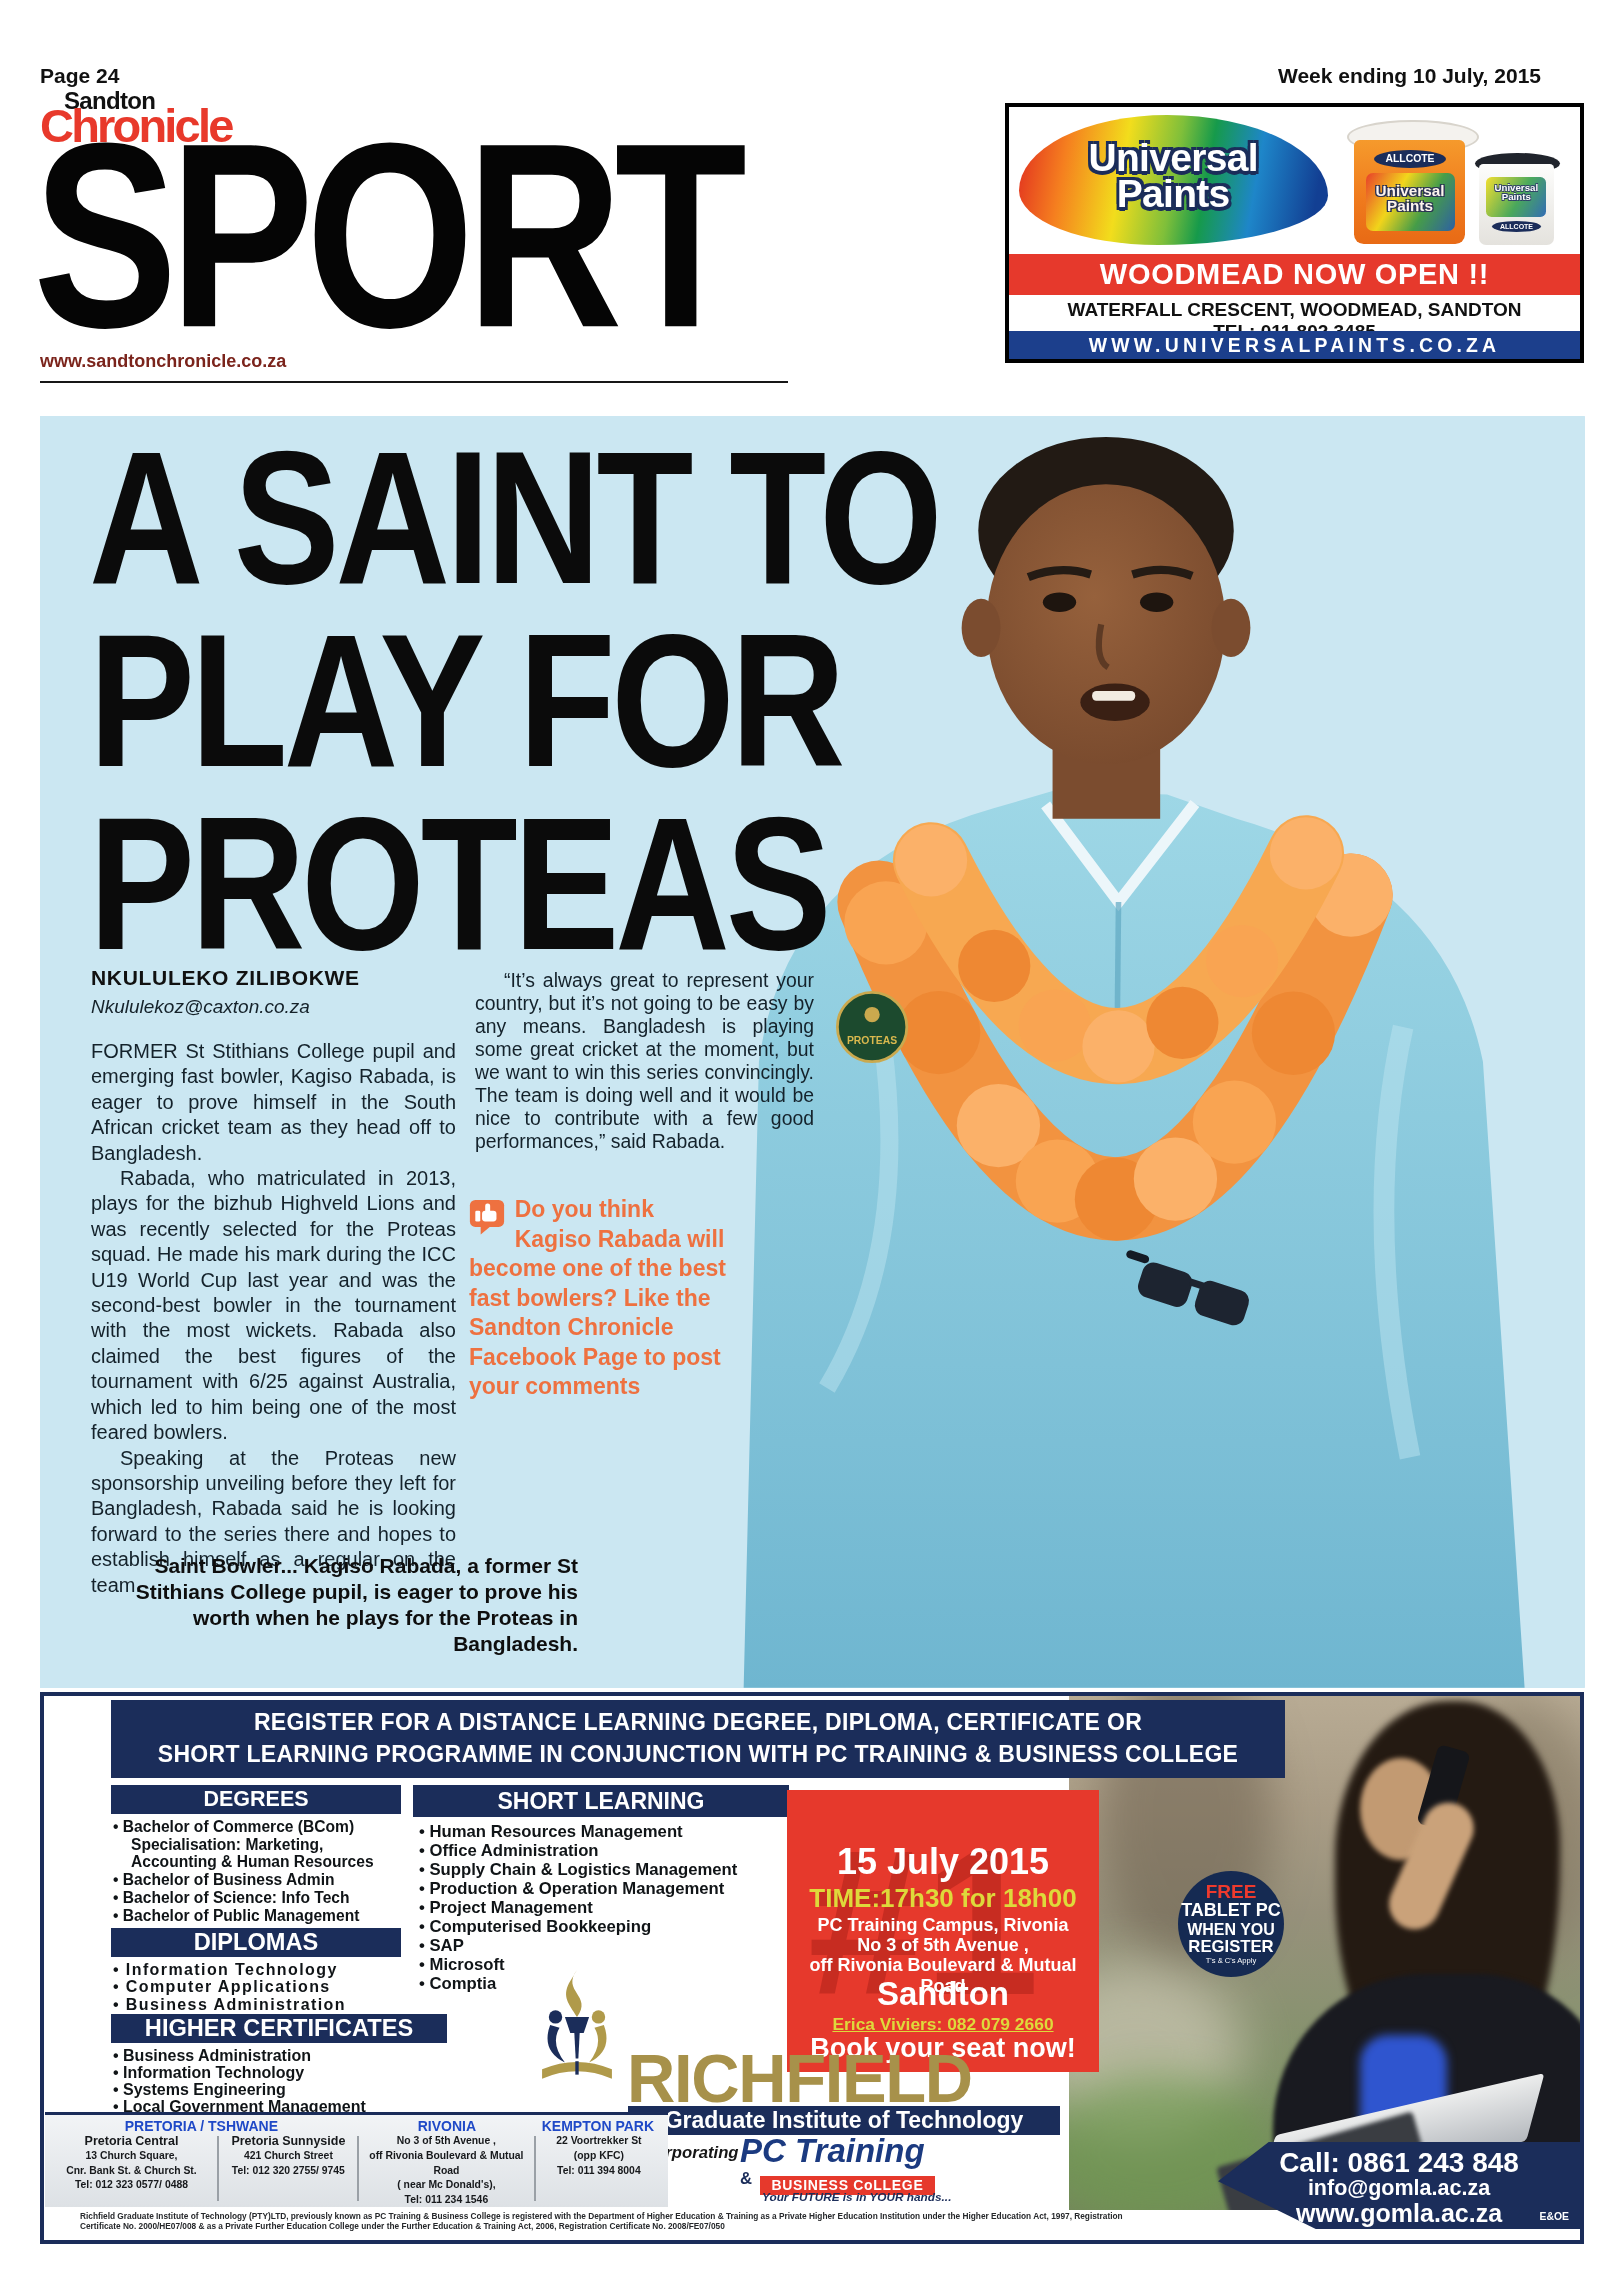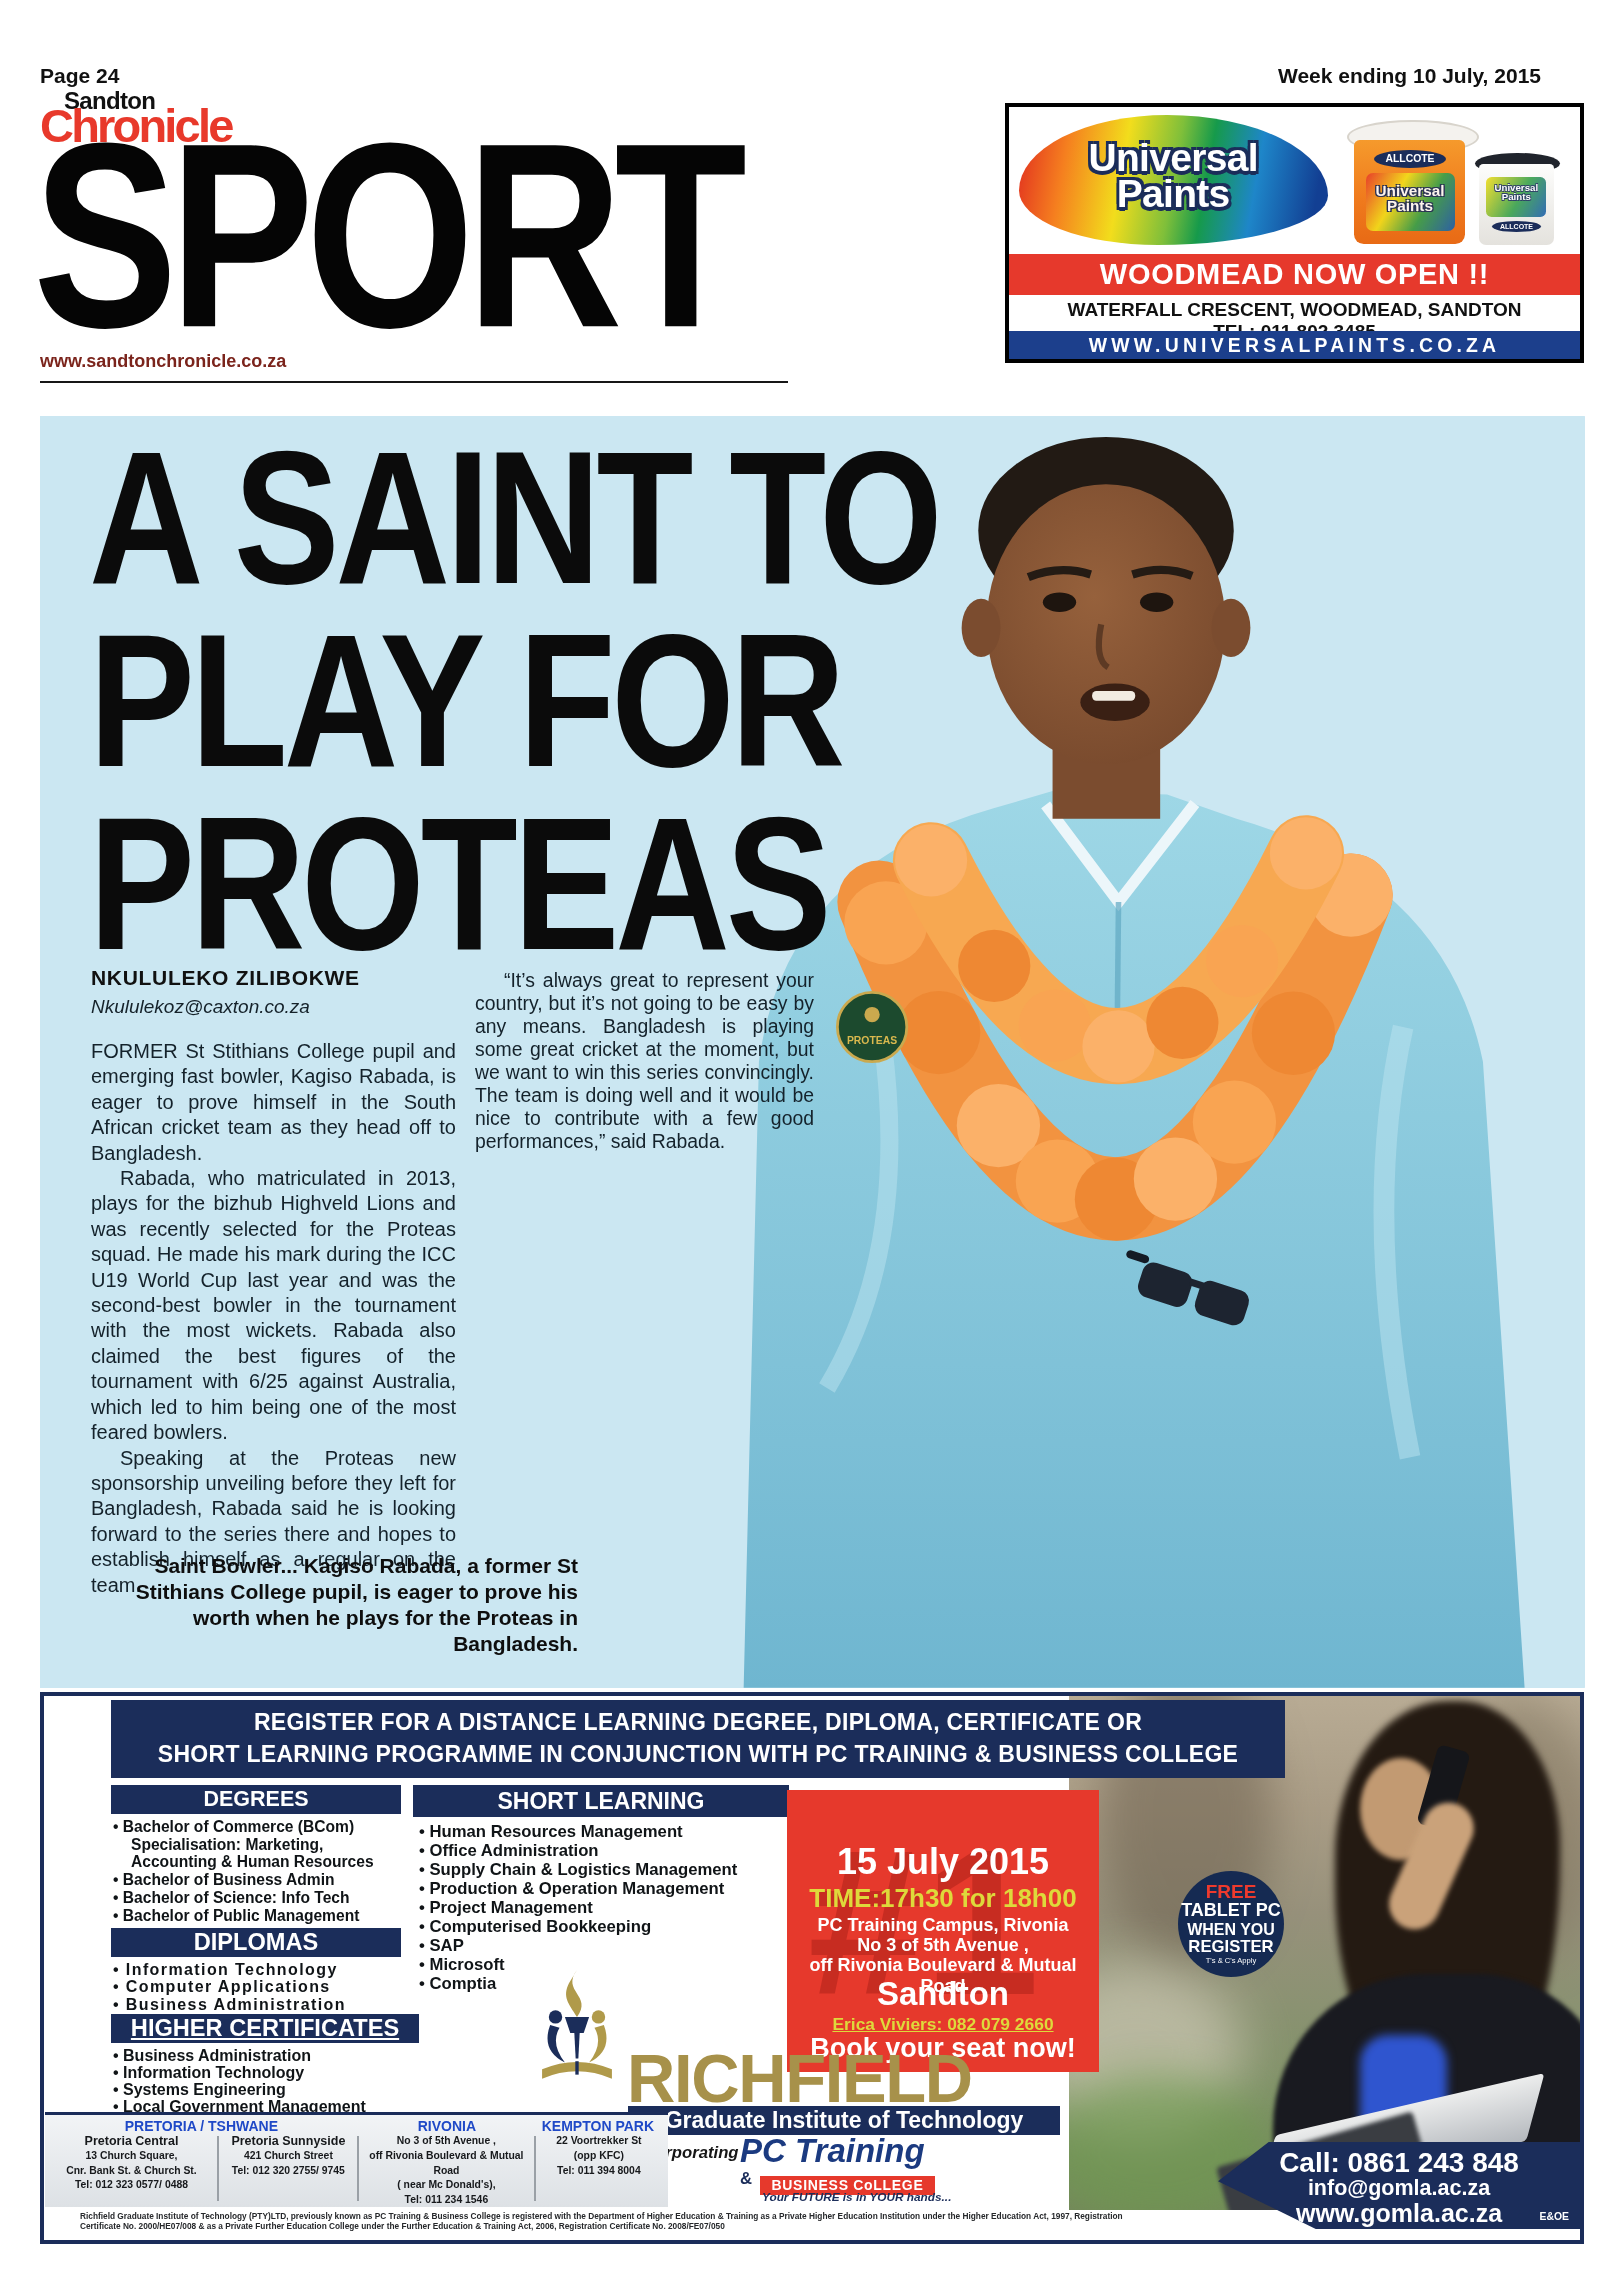--- a/index.html
+++ b/index.html
@@ -256,20 +256,32 @@
     <div class="col1">
       <p>FORMER St Stithians College pupil and emerging fast bowler, Kagiso Rabada, is eager to prove himself in the South African cricket team as they head off to Bangladesh.</p>
       <p>Rabada, who matriculated in 2013, plays for the bizhub Highveld Lions and was recently selected for the Proteas squad. He made his mark during the ICC U19 World Cup last year and was the second-best bowler in the tournament with the most wickets. Rabada also claimed the best figures of the tournament with 6/25 against Australia, which led to him being one of the most feared bowlers.</p>
       <p>Speaking at the Proteas new sponsorship unveiling before they left for Bangladesh, Rabada said he is looking forward to the series there and hopes to establish himself as a regular on the team.</p>
     </div>
 
     <div class="col2">
       <p>“It’s always great to represent your country, but it’s not going to be easy by any means. Bangladesh is playing some great cricket at the moment, but we want to win this series convincingly. The team is doing well and it would be nice to contribute with a few good performances,” said Rabada.</p>
     </div>
 
+    <div class="callout">
+      <div class="callout-icon">
+        <svg width="36" height="36" viewBox="0 0 80 80" xmlns="http://www.w3.org/2000/svg">
+          <rect x="2" y="2" width="76" height="60" rx="12" fill="#ee7140"></rect>
+          <path d="M 26 62 L 26 79 L 46 62 Z" fill="#ee7140"></path>
+          <rect x="14" y="26" width="11" height="24" rx="3" fill="#ffffff"></rect>
+          <rect x="29" y="26" width="32" height="24" rx="7" fill="#ffffff"></rect>
+          <rect x="36" y="10" width="11" height="20" rx="5" fill="#ffffff"></rect>
+        </svg>
+      </div>
+      <span class="callout-text">Do you think Kagiso Rabada will become one of the best fast bowlers? Like the Sandton Chronicle Facebook Page to post your comments</span>
+    </div>
 
     <div class="caption">Saint Bowler... Kagiso Rabada, a former St Stithians College pupil, is eager to prove his worth when he plays for the Proteas in Bangladesh.</div>
   </div>
 
   <div class="abs college">
 
     <div class="woman">
       <div class="wb" style="left:6%;top:-5%;width:34%;height:58%;background:#6e6250;filter:blur(22px);opacity:.55;"></div>
       <div class="wb" style="left:70%;top:0;width:34%;height:52%;background:#7a6f5a;filter:blur(23.6px);opacity:.5;"></div>
       <div class="wb" style="left:-8%;top:52%;width:42%;height:34%;background:#d8d1bf;filter:blur(26px);opacity:.6;"></div>
@@ -297,21 +309,21 @@
       <li>Bachelor of Public Management</li>
     </ul>
 
     <div class="bar" style="left:67px;top:232px;width:290px;height:29px;font-size:23.6px;line-height:29px;">DIPLOMAS</div>
     <ul class="blist" style="left:69px;top:265px;width:298px;font-size:16px;line-height:17.4px;letter-spacing:1.4px;">
       <li>Information Technology</li>
       <li>Computer Applications</li>
       <li>Business Administration</li>
     </ul>
 
-    <div class="bar" style="left:67px;top:318px;width:308px;height:29px;font-size:23.6px;line-height:29px;text-decoration:underline;">HIGHER CERTIFICATES</div>
+    <div class="bar" style="left:67px;top:318px;width:336px;height:29px;font-size:23.6px;line-height:29px;">HIGHER CERTIFICATES</div>
     <ul class="blist" style="left:69px;top:351px;width:347px;font-size:16px;line-height:17px;">
       <li>Business Administration</li>
       <li>Information Technology</li>
       <li>Systems Engineering</li>
       <li>Local Government Management</li>
     </ul>
 
     <div class="bar" style="left:369px;top:89px;width:376px;height:32px;font-size:23px;line-height:32px;">SHORT LEARNING PROGRAMMES</div>
     <ul class="blist" style="left:375px;top:126px;width:375px;font-size:16.7px;line-height:19px;">
       <li>Human Resources Management</li>

